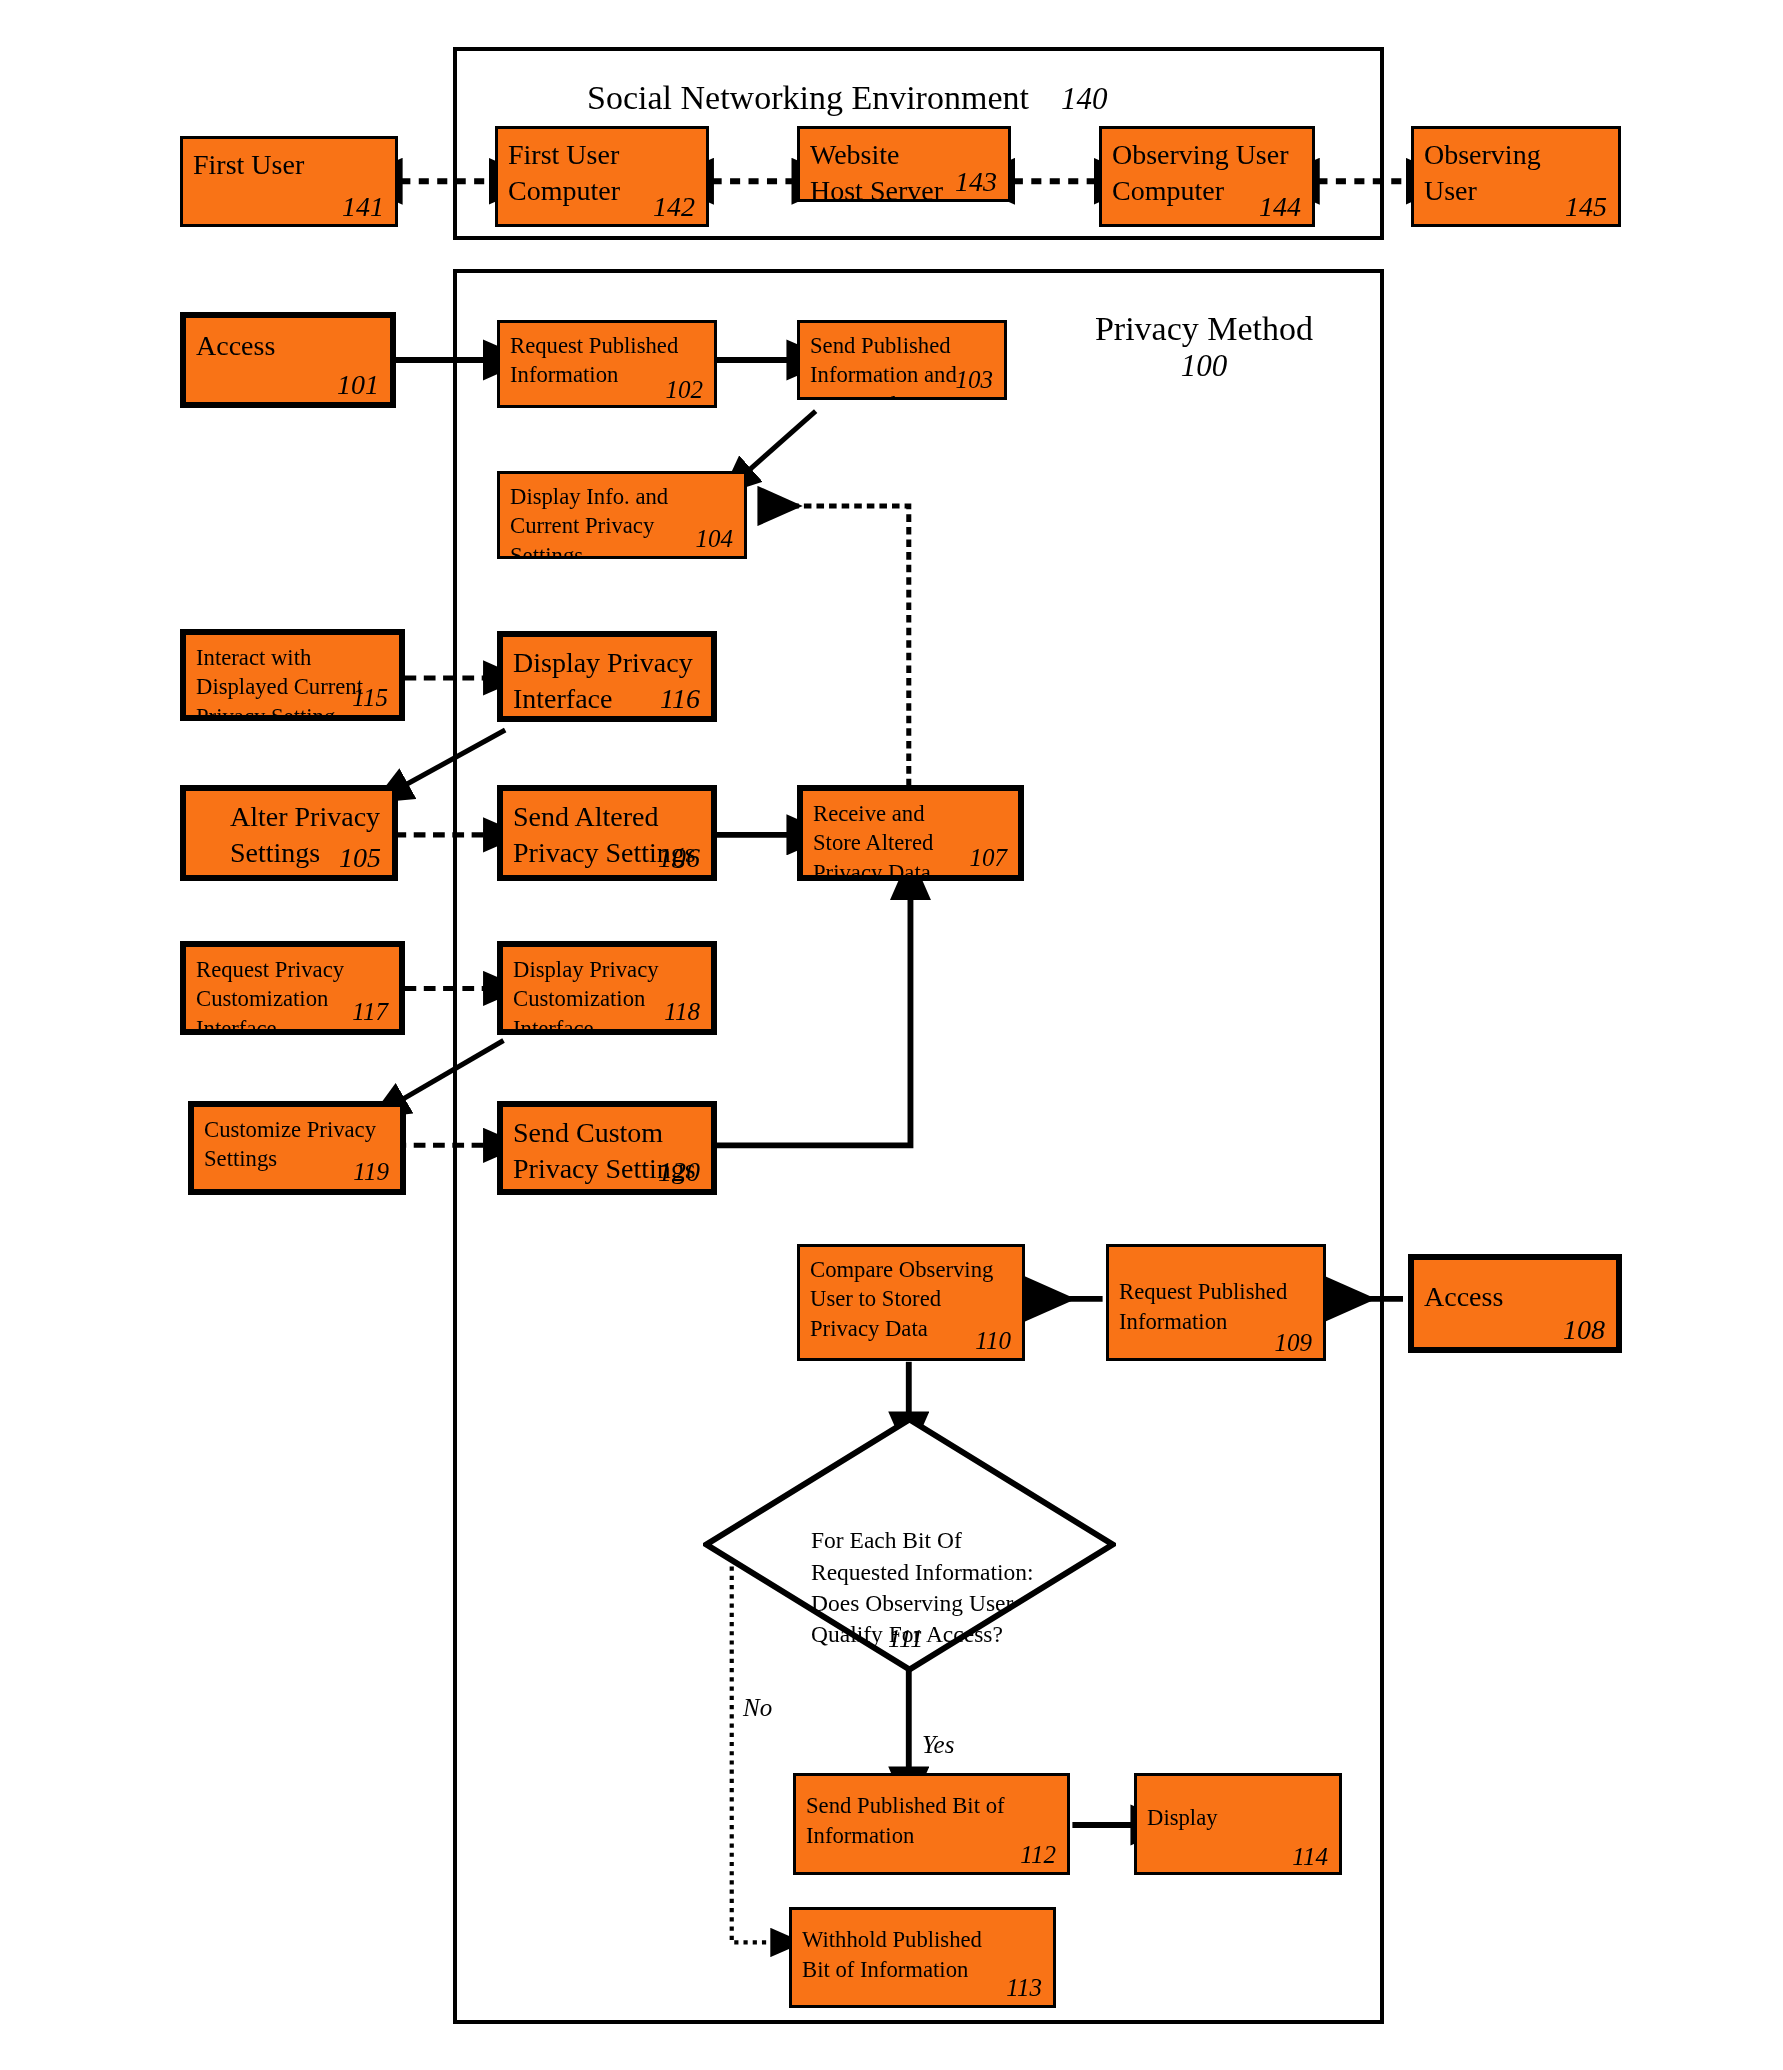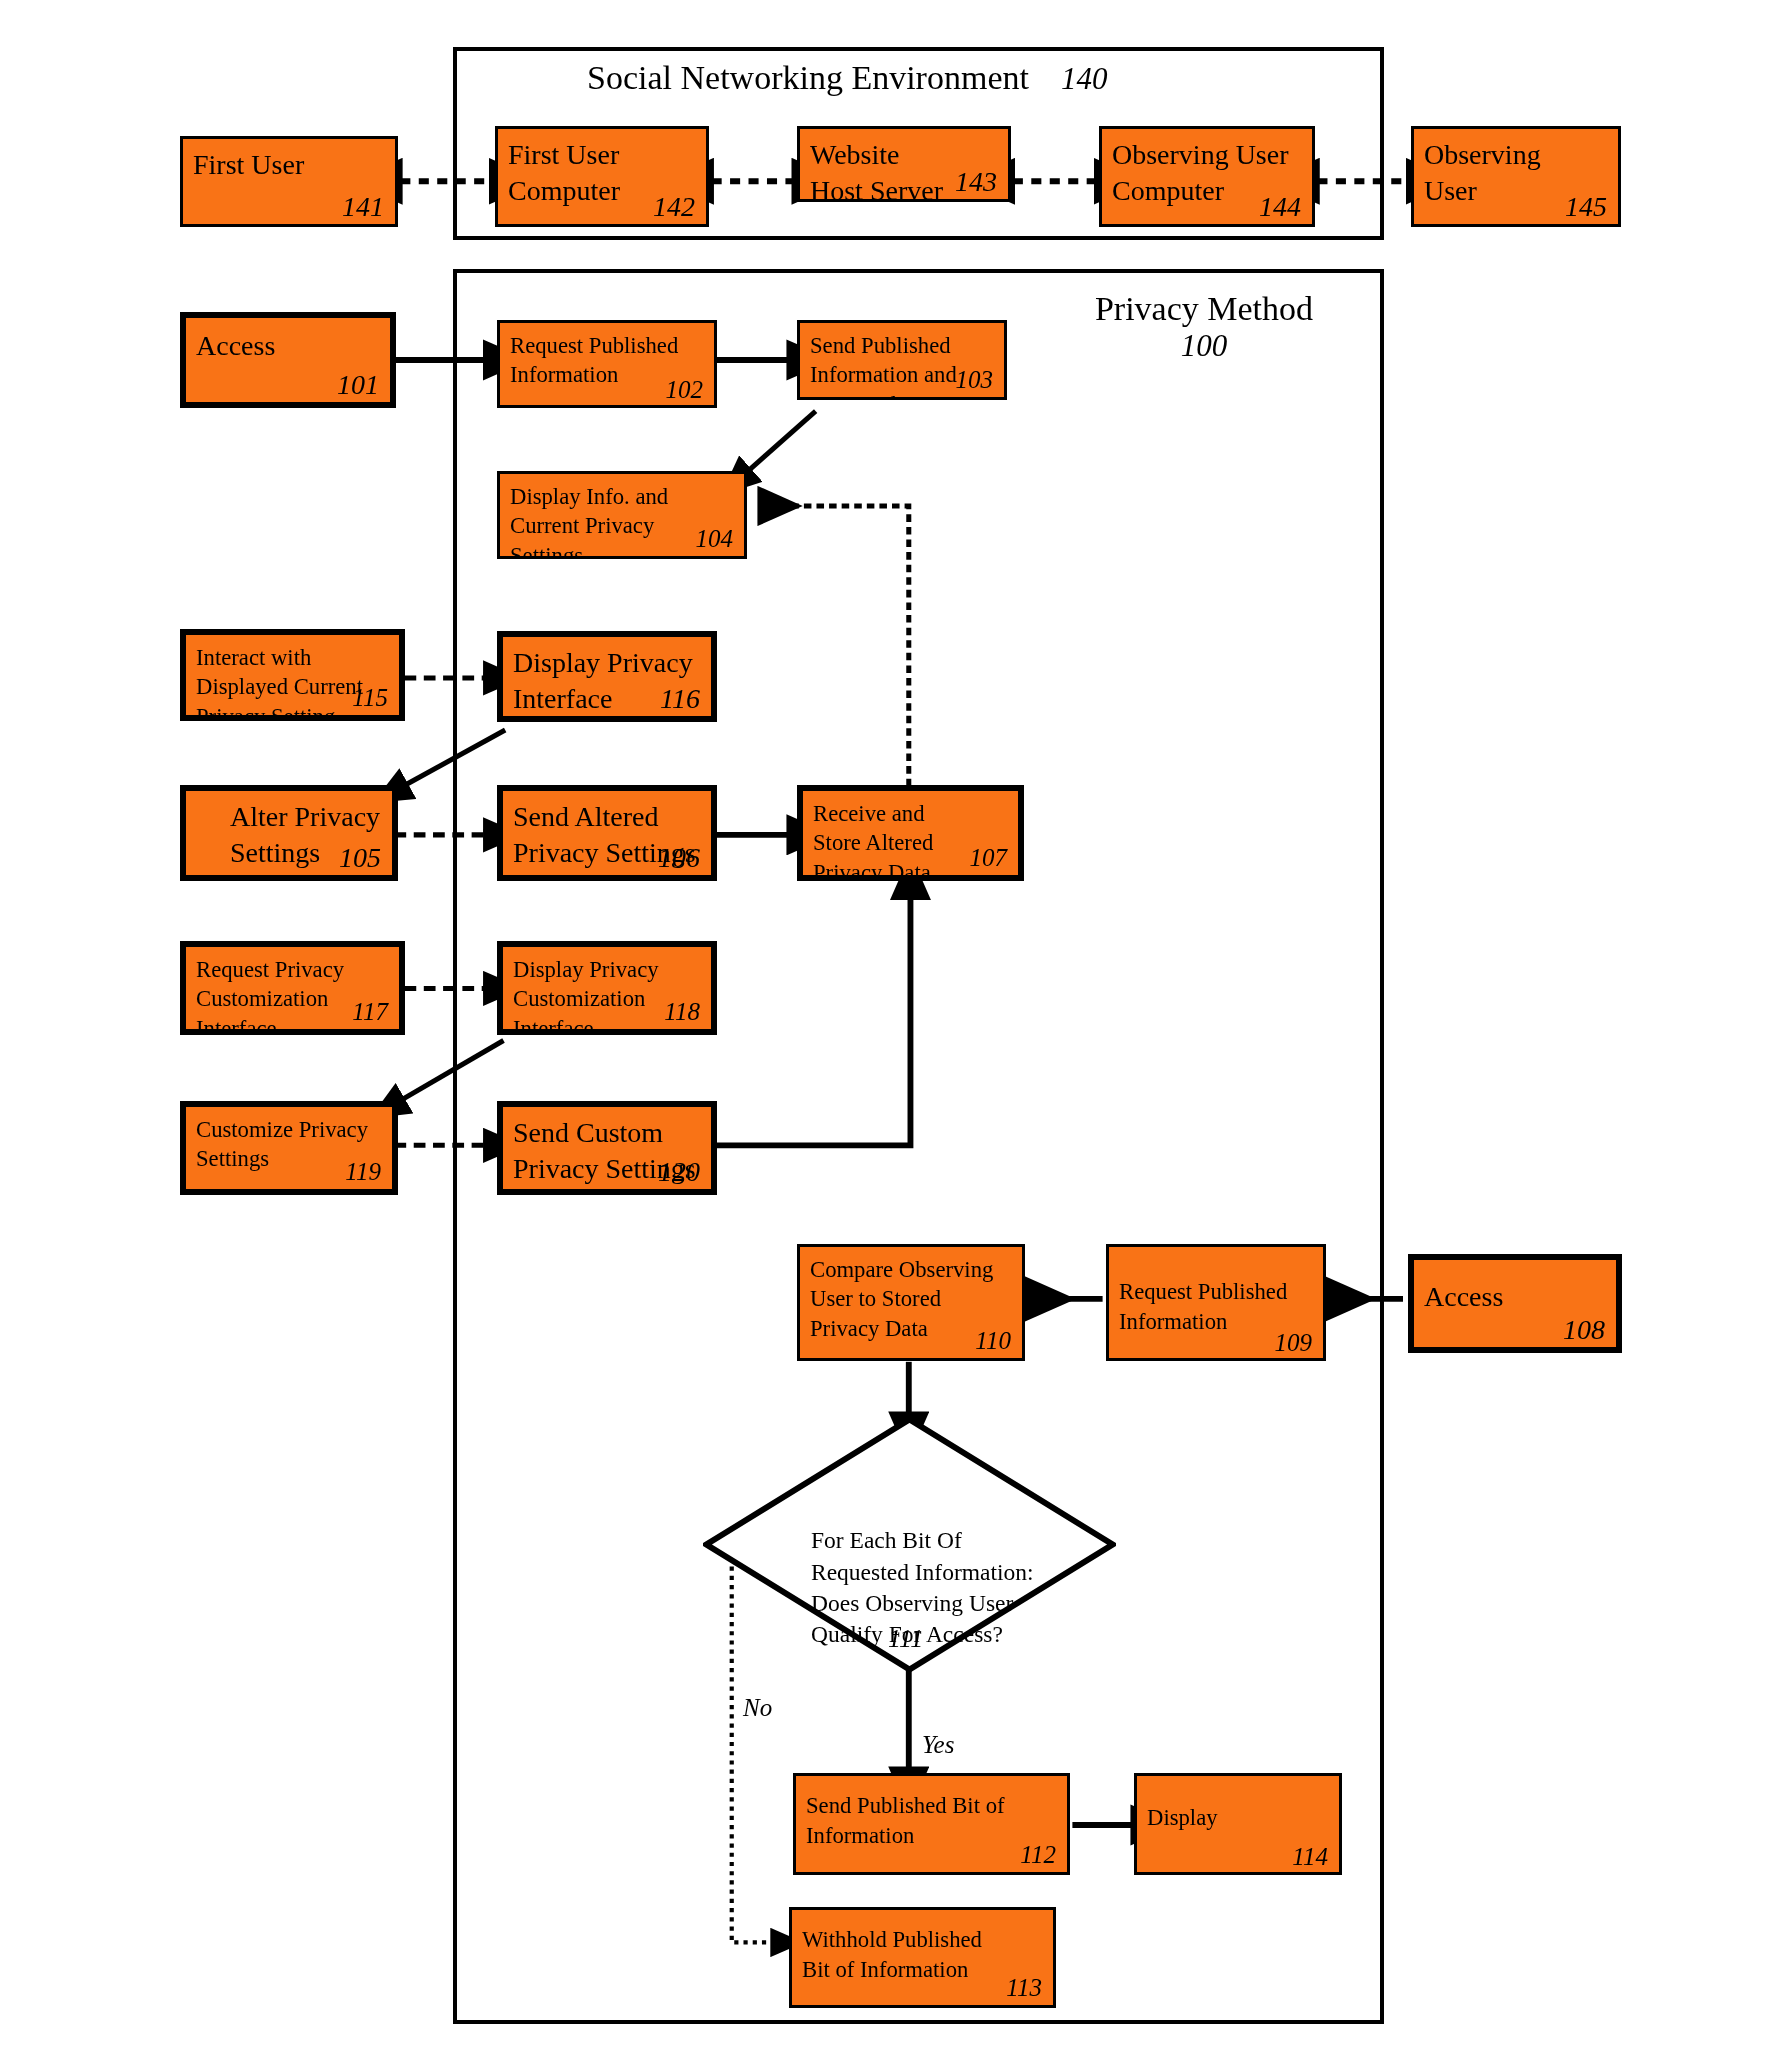--- a/index.html
+++ b/index.html
@@ -33,20 +33,21 @@
     position: absolute;
     box-sizing: border-box;
     border: 4.2px solid #000;
     background: transparent;
   }
   .group-title {
     position: absolute;
     font-size: 34px;
     white-space: nowrap;
     line-height: 1.05;
+    margin-top: 20px;
   }
   .group-title .num {
     font-style: italic;
     font-size: 31px;
   }
   .group-title.stacked { text-align: center; }
   .group-title.stacked .num { display: block; margin-top: 3.4px; }
 
   
   .node {
@@ -316,21 +317,21 @@
     <span class="num">117</span>
   </div>
 
   <div class="node num-inline thick" style="left:497px; top:941px; width:220px; height:94px;">
     <span class="txt">Display Privacy
 Customization
 Interface</span>
     <span class="num">118</span>
   </div>
 
-  <div class="node num-inline thick" style="left:180px; top:1101px; width:218px; height:94px;">
+  <div class="node num-inline thick" style="left:188px; top:1101px; width:218px; height:94px;">
     <span class="txt">Customize Privacy
 Settings</span>
     <span class="num">119</span>
   </div>
 
   <div class="node big thick" style="left:497px; top:1101px; width:220px; height:94px;">
     <span class="txt">Send Custom
 Privacy Settings</span>
     <span class="num">120</span>
   </div>

